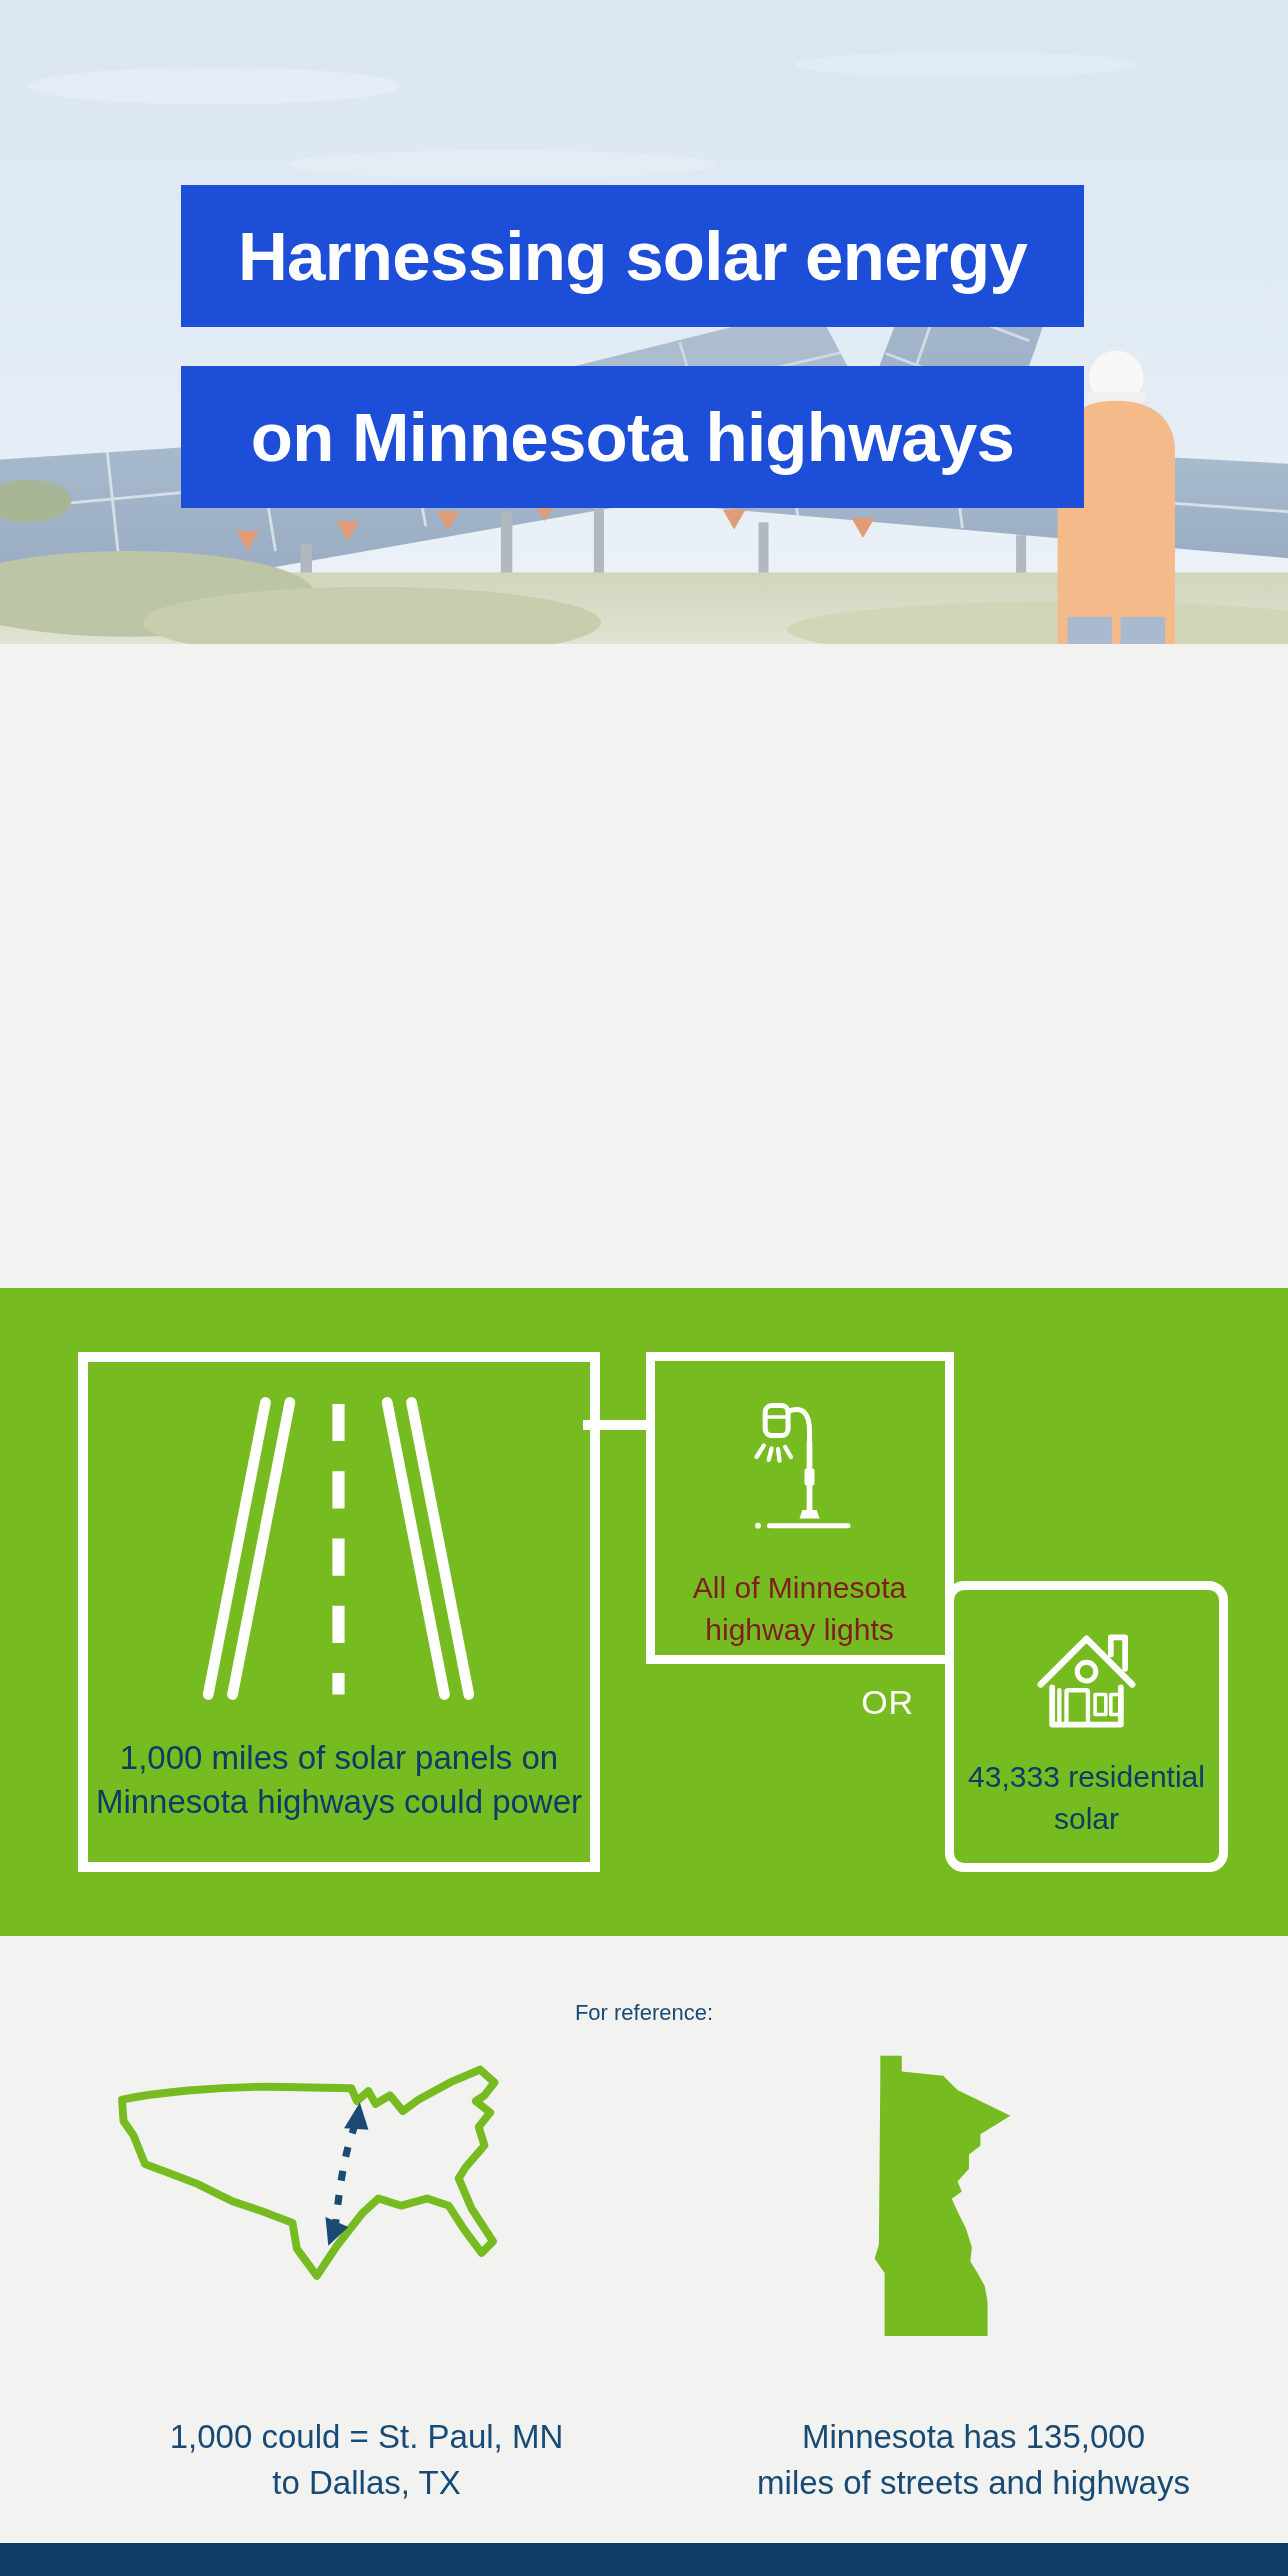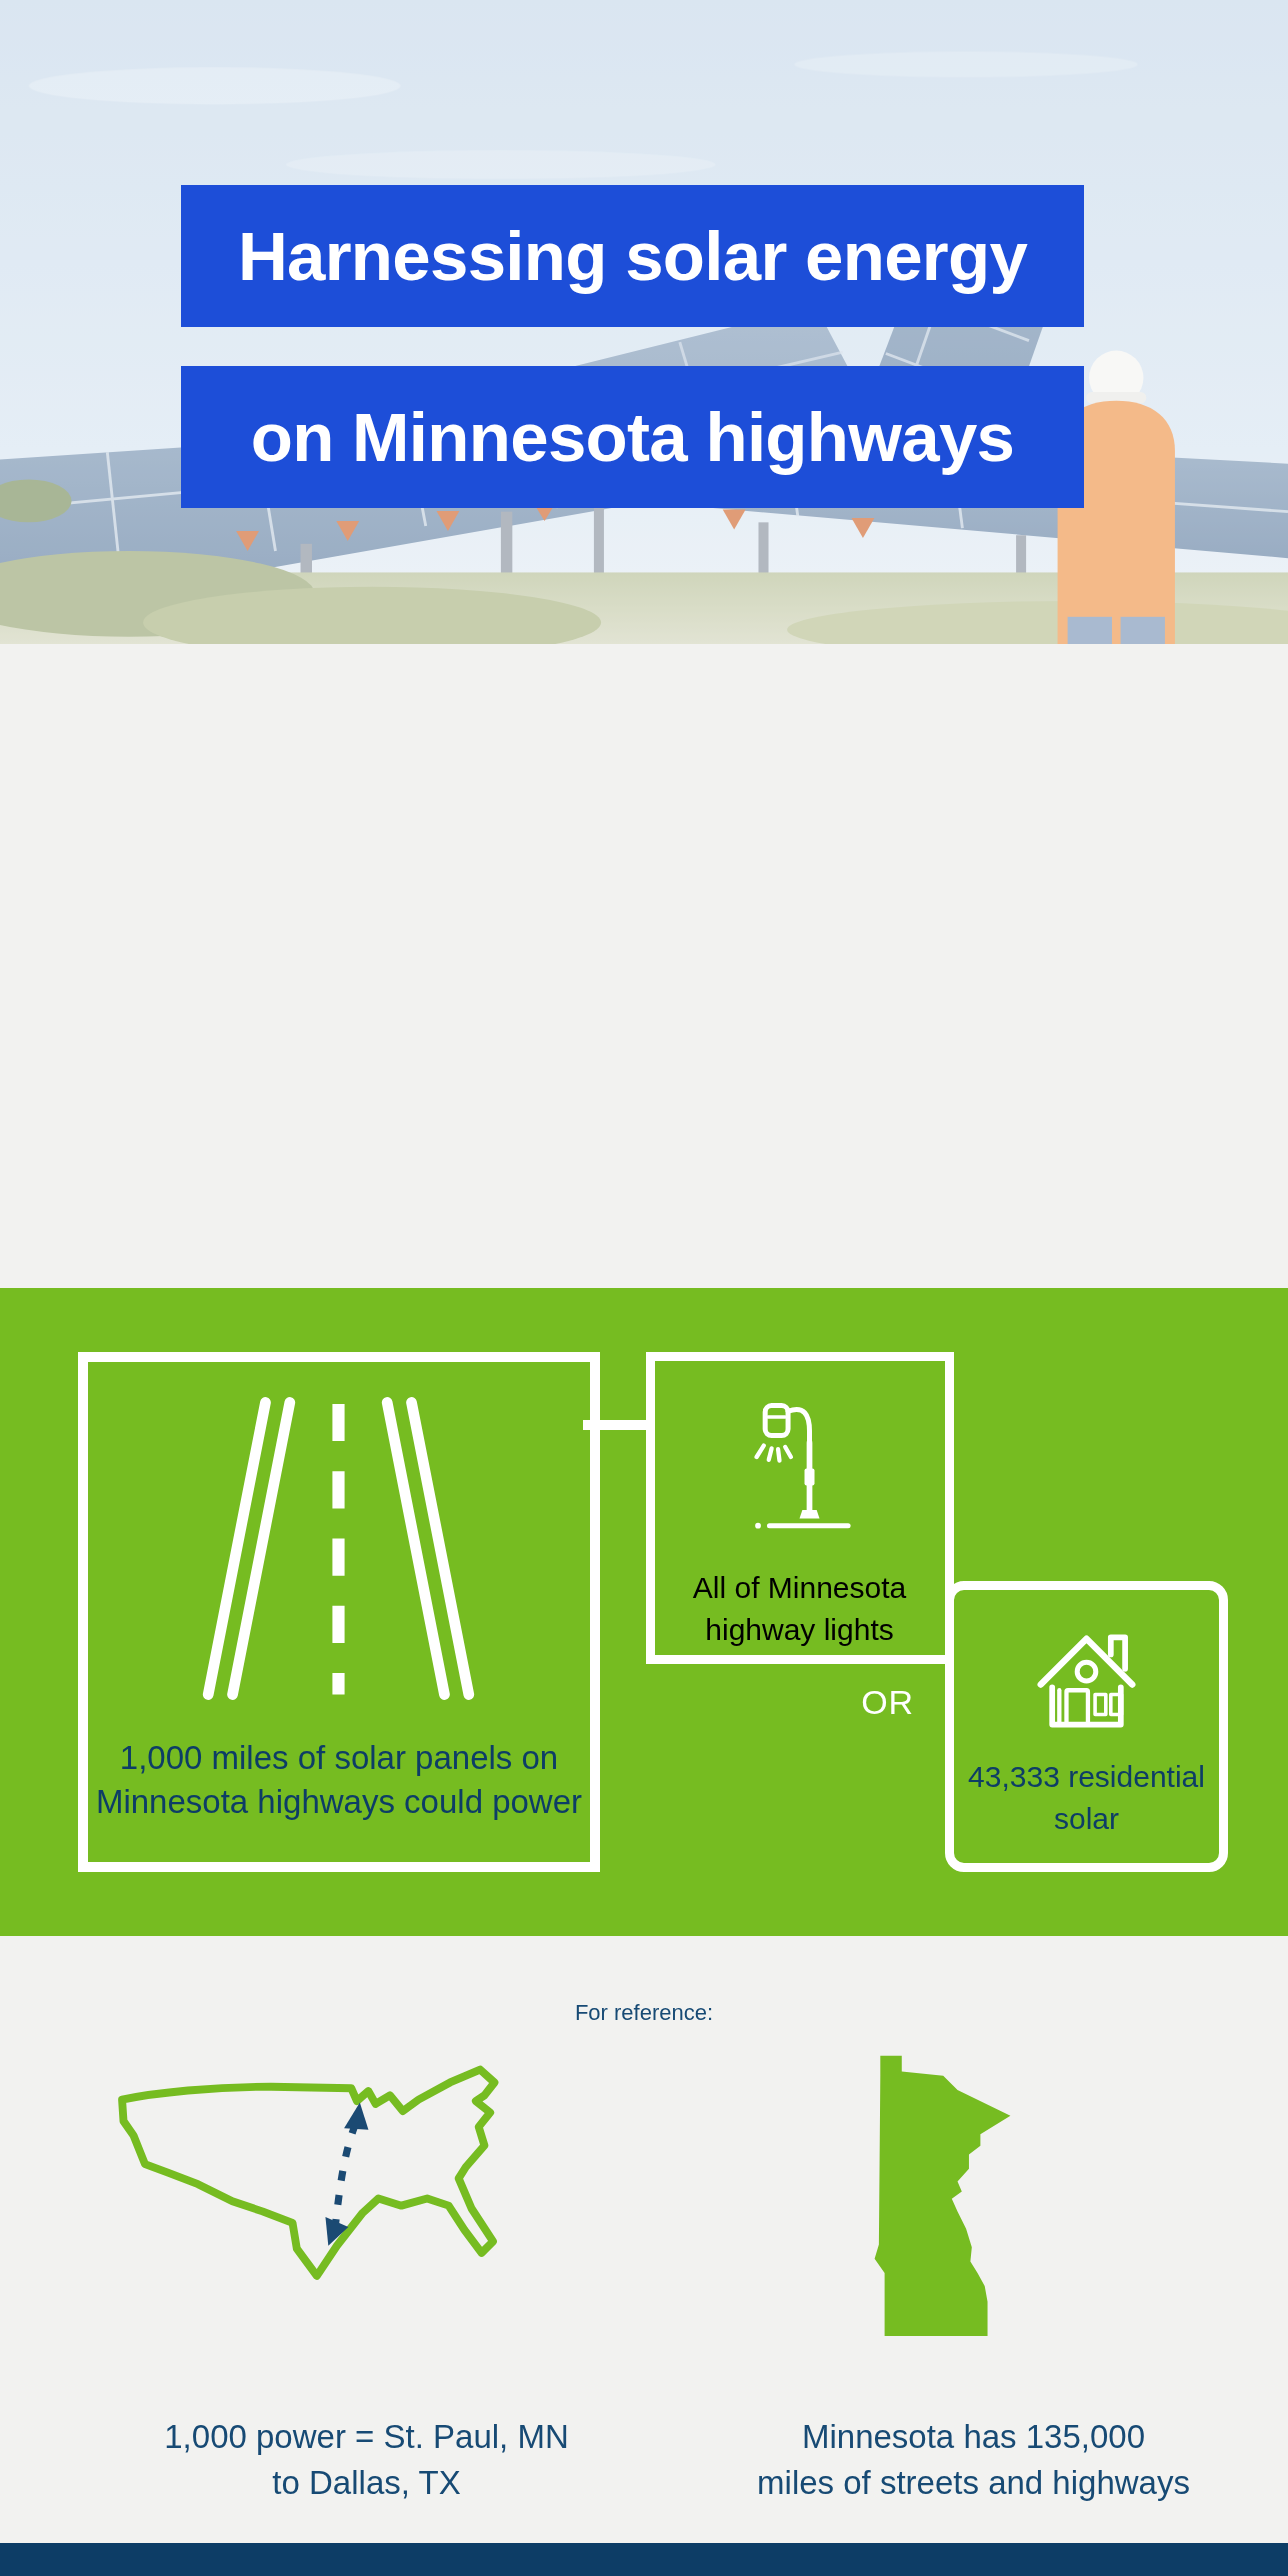--- a/index.html
+++ b/index.html
@@ -270,21 +270,21 @@
           <line x1="61" y1="84" x2="57" y2="100"></line>
           <line x1="70" y1="85" x2="72" y2="101"></line>
           <line x1="80" y1="82" x2="88" y2="96"></line>
         </g>
         <line x1="114" y1="76" x2="114" y2="170" stroke-width="8"></line>
         <rect x="107" y="112" width="14" height="24" rx="3" fill="#ffffff" stroke="none"></rect>
         <path d="M104,170 L124,170 L128,182 L100,182 Z" fill="#ffffff" stroke="none"></path>
         <line x1="58" y1="192" x2="168" y2="192" stroke-width="7"></line>
         <circle cx="42" cy="192" r="4" fill="#ffffff" stroke="none"></circle>
       </svg>
-      <div class="abs" style="left:0;top:206px;width:289px;text-align:center;color:#000000;font-size:30px;line-height:42px;">
+      <div class="abs" style="left:0;top:206px;width:289px;text-align:center;color:#7f1d1d;font-size:30px;line-height:42px;">
         <div>All of Minnesota</div>
         <div>highway lights</div>
       </div>
     </div>
 
     <div id="or-label" class="abs">OR</div>
 
     <div id="homes-box" class="abs white-box">
       <svg class="abs" style="left:61px;top:13px;" width="143" height="143" viewBox="0 0 200 180" fill="none" stroke="#ffffff" stroke-linecap="round" stroke-linejoin="round">
         <path d="M36,104 L100,40 L164,104" stroke-width="9"></path>
@@ -325,21 +325,21 @@
 
     <svg id="mn-map" class="abs" width="193" height="322" viewBox="0 0 270 450">
       <path d="M62,40 L62,12 L92,12 L92,34 L150,40 L170,60 L244,96
                L202,122 L202,138 L186,150 L186,170 L170,188 L176,202
                L162,212 L170,230 L182,254 L190,280 L188,300
                L198,316 L208,334 L212,356 L212,404 L68,404
                L68,316 L54,296 L60,276 L62,40 Z" fill="#76bc21"></path>
     </svg>
 
     <div id="us-caption" class="abs ref-caption">
-      <div>1,000 power = St. Paul, MN</div>
+      <div>1,000 could = St. Paul, MN</div>
       <div>to Dallas, TX</div>
     </div>
     <div id="mn-caption" class="abs ref-caption">
       <div>Minnesota has 135,000</div>
       <div>miles of streets and highways</div>
     </div>
   </div>
 
   <div id="footer-bar" class="abs"></div>
 

